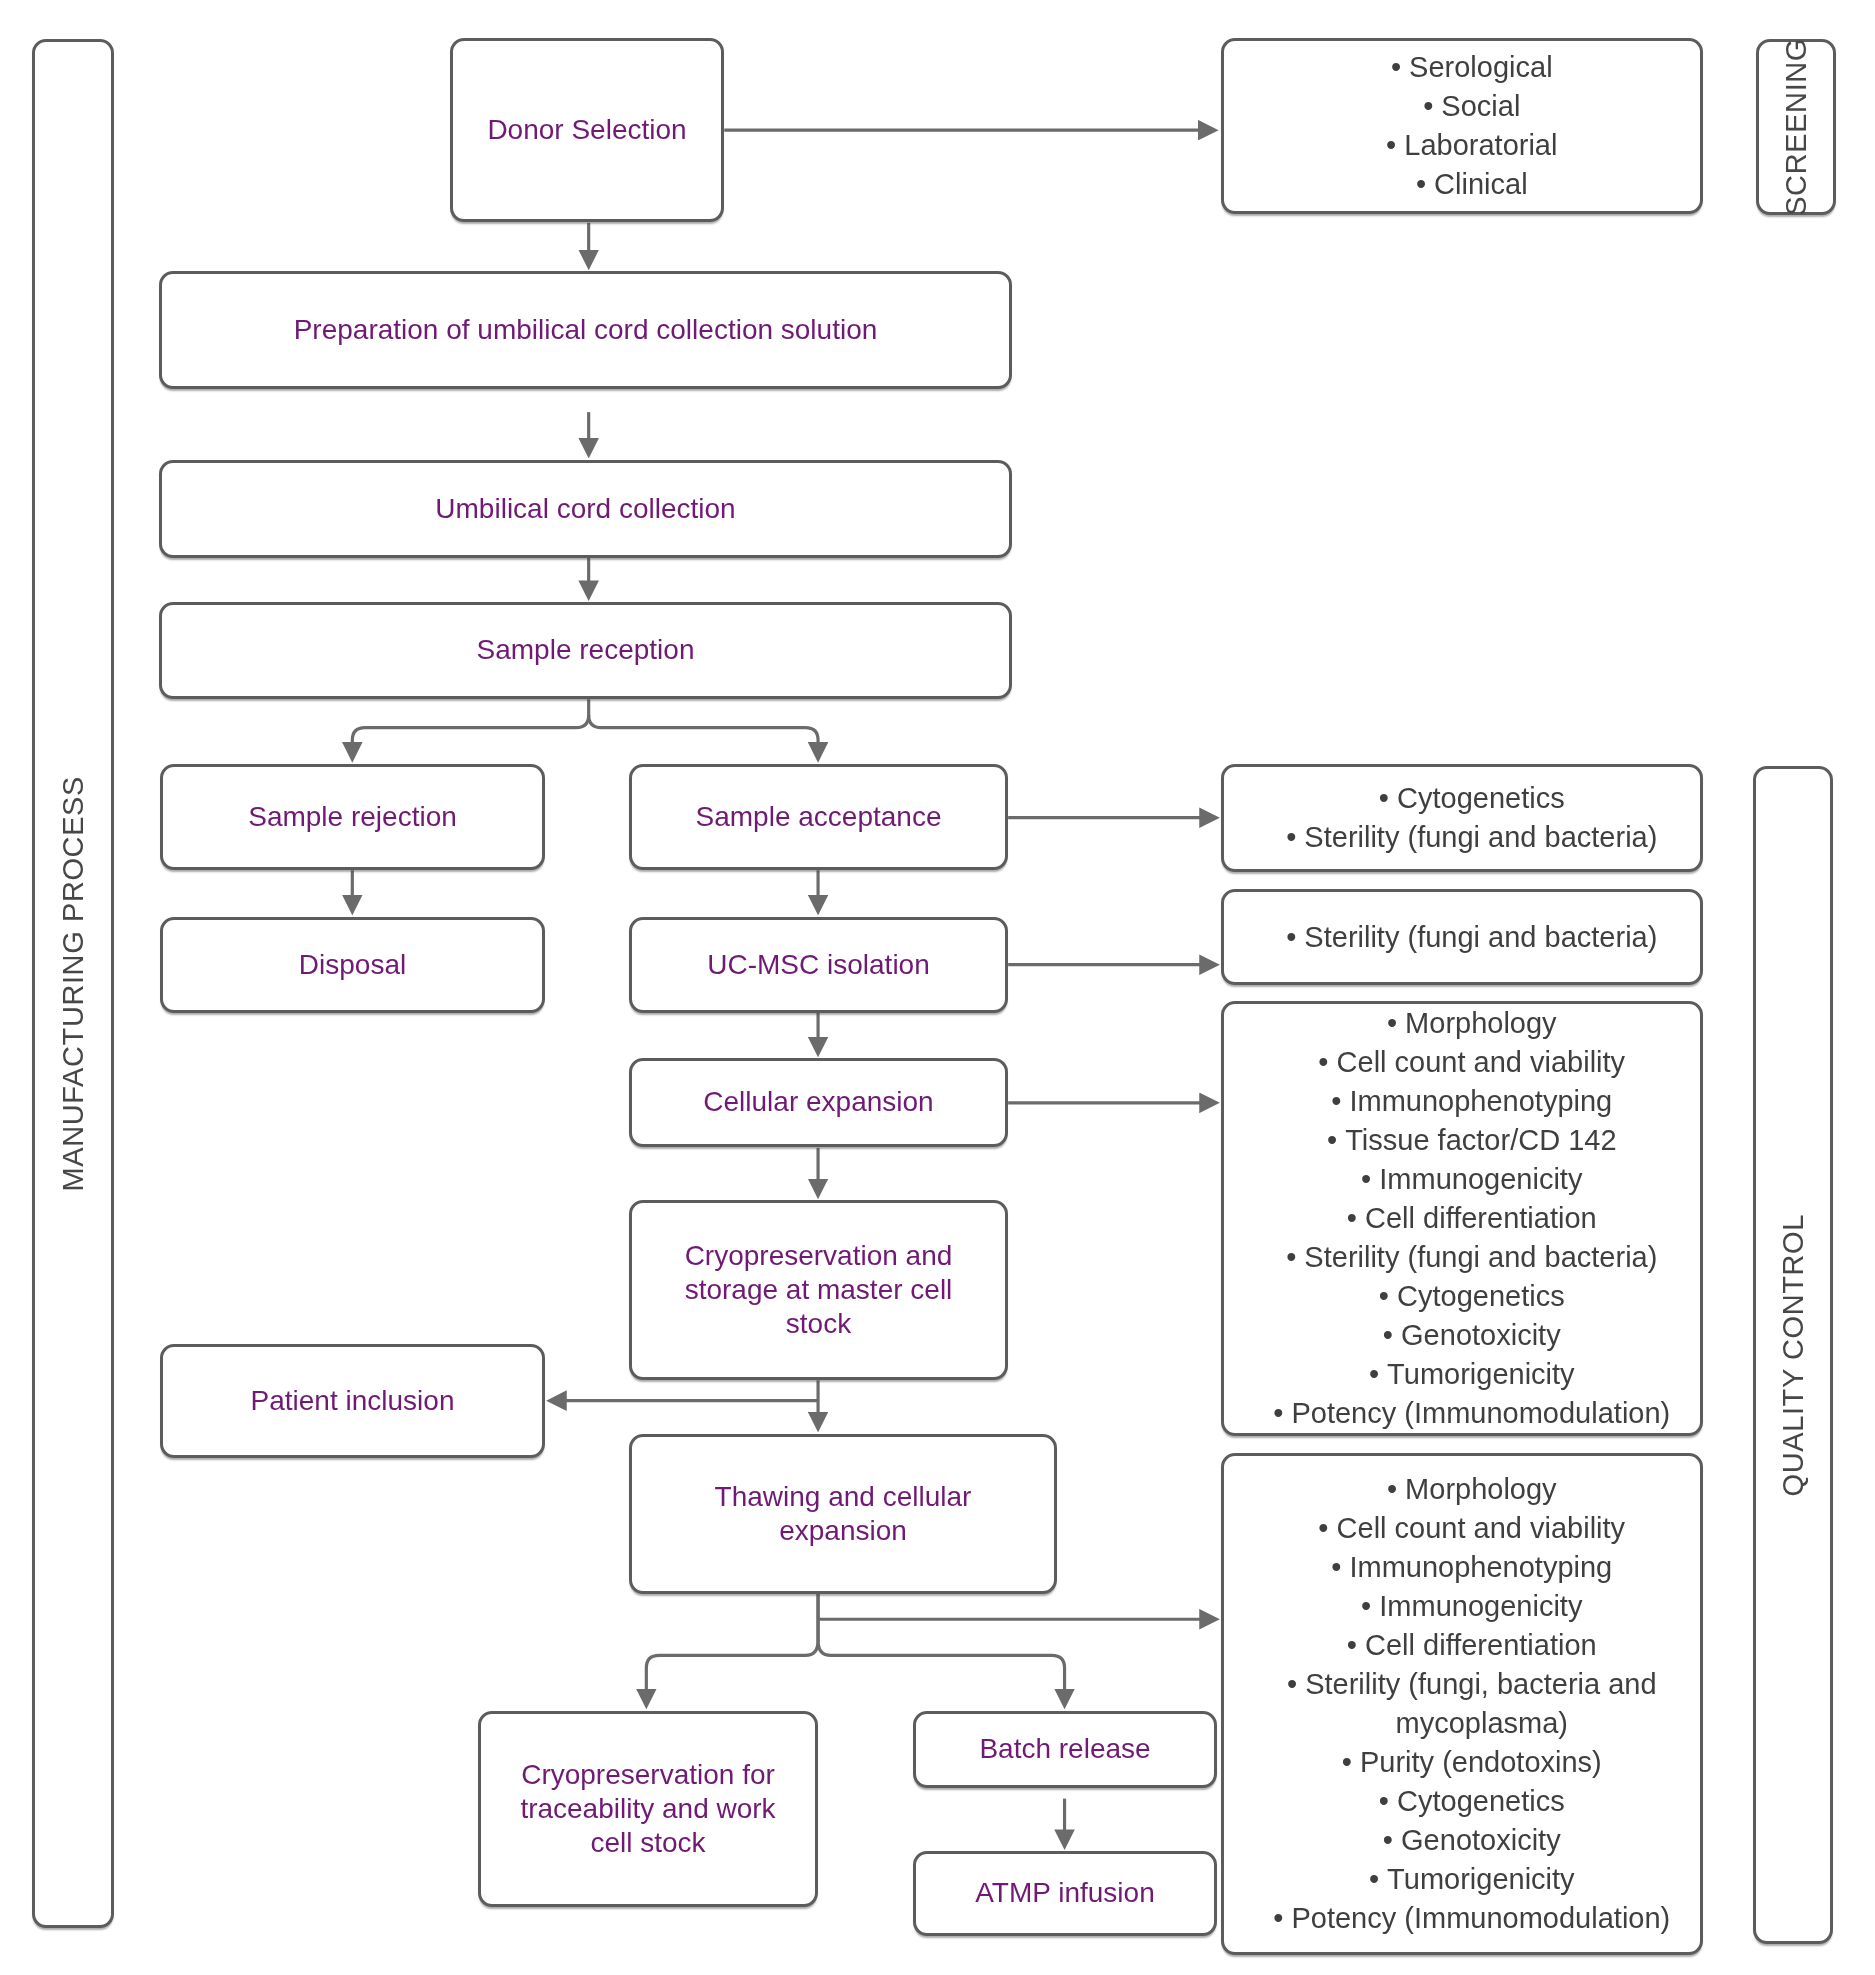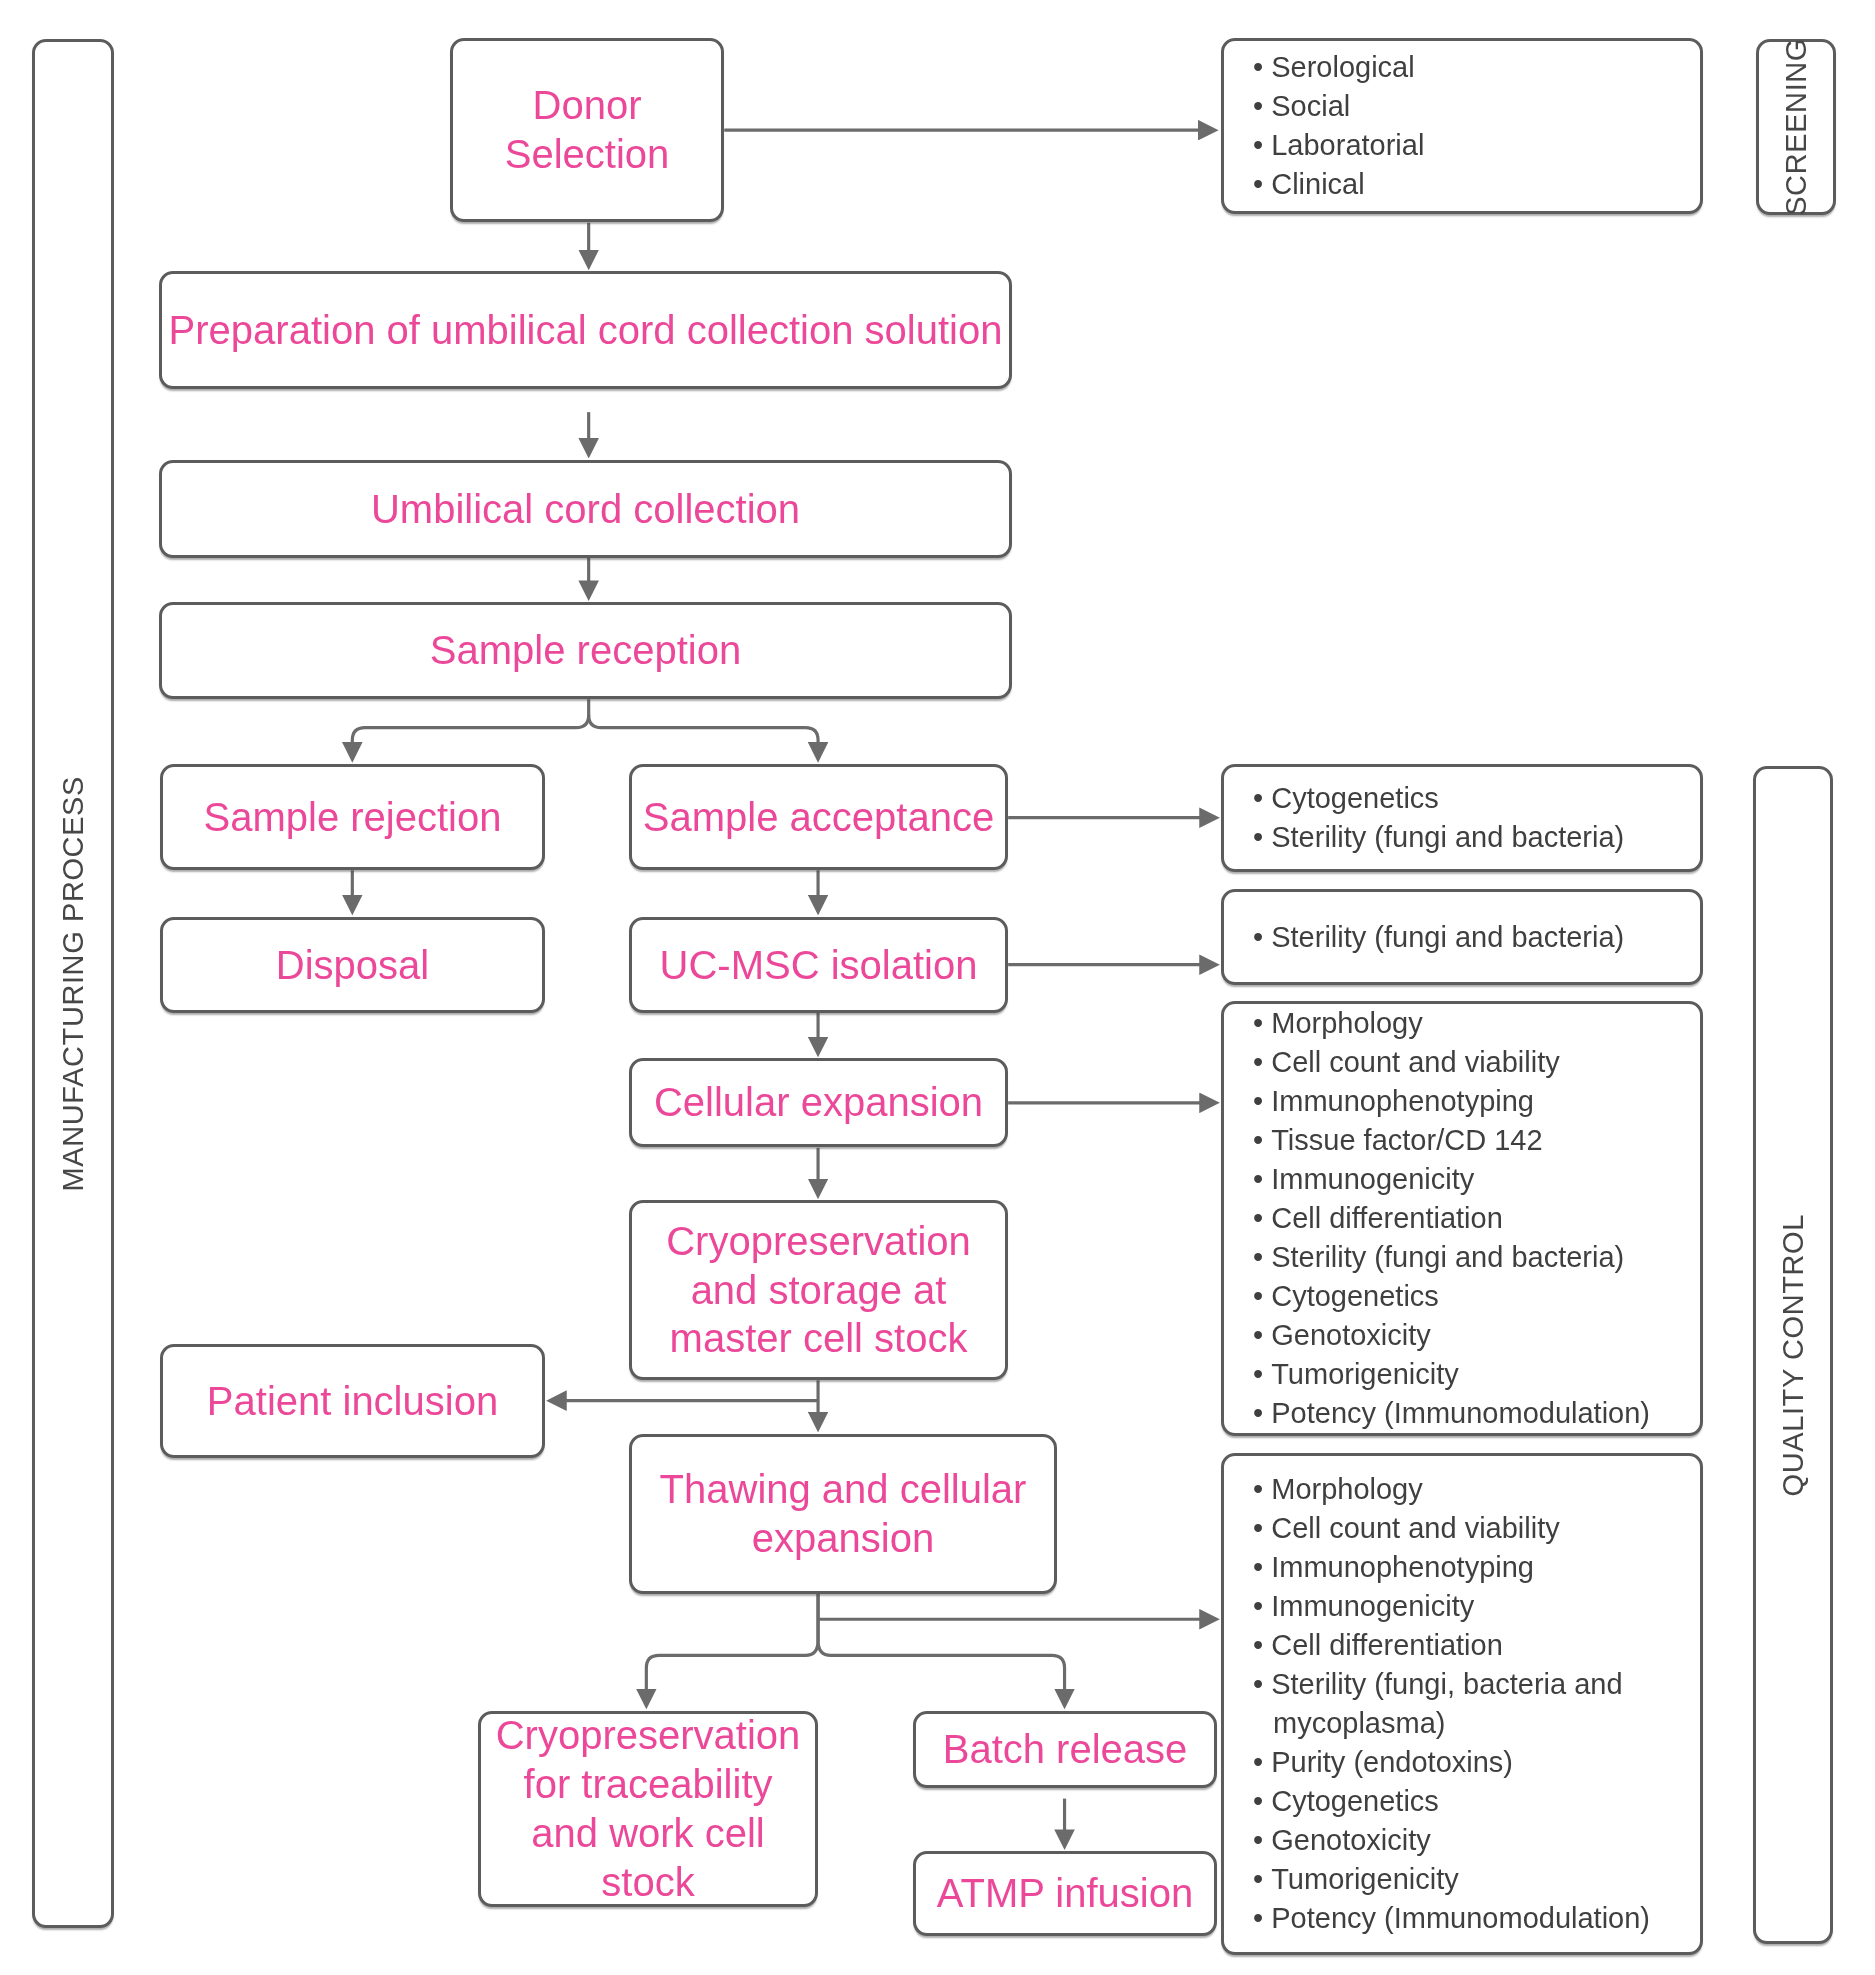--- a/index.html
+++ b/index.html
@@ -15,44 +15,44 @@
   .box{
     position:absolute;
     box-sizing:border-box;
     background:#ffffff;
     border:3.2px solid #5c5c5c;
     border-radius:14px;
     display:flex;
     align-items:center;
     justify-content:center;
     text-align:center;
-    font-size:40px;
+    font-size:28px;
     line-height:1.22;
-    color:#ec4899;
+    color:#701a75;
     padding:0 19px;
     box-shadow:0 3.2px 1.9px -1.3px rgba(70,70,70,0.45);
   }
   .nowrap{white-space:nowrap;}
   .listbox{
     position:absolute;
     box-sizing:border-box;
     background:#ffffff;
     border:3.2px solid #5c5c5c;
     border-radius:14px;
     display:flex;
     flex-direction:column;
     justify-content:center;
     font-size:29px;
     line-height:39px;
     color:#3f3f3f;
     padding:6.3px 9.5px 6.3px 19px;
     box-shadow:0 3.2px 1.9px -1.3px rgba(70,70,70,0.45);
   }
   .listbox ul{list-style:none;margin:0;padding:0;}
-  .listbox li{padding-left:30px;text-indent:-20px;}
+  .listbox li{padding-left:30px;text-indent:-20px;text-align:center;}
   .listbox li::before{content:"\2022\00a0";}
   .vbar{
     position:absolute;
     box-sizing:border-box;
     background:#ffffff;
     border:3.2px solid #5c5c5c;
     border-radius:14px;
     display:flex;
     align-items:center;
     justify-content:center;

